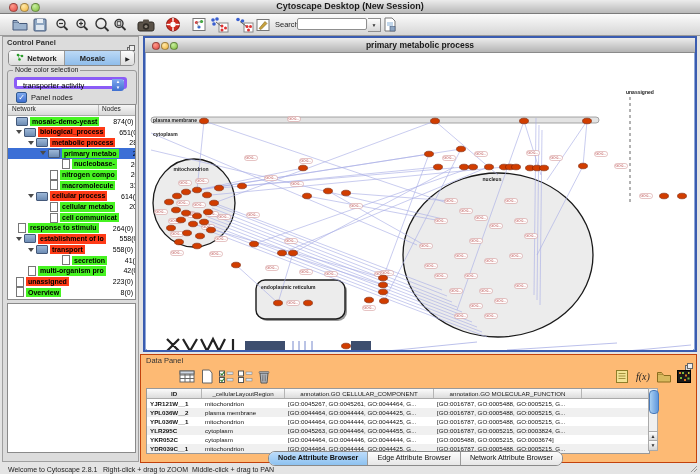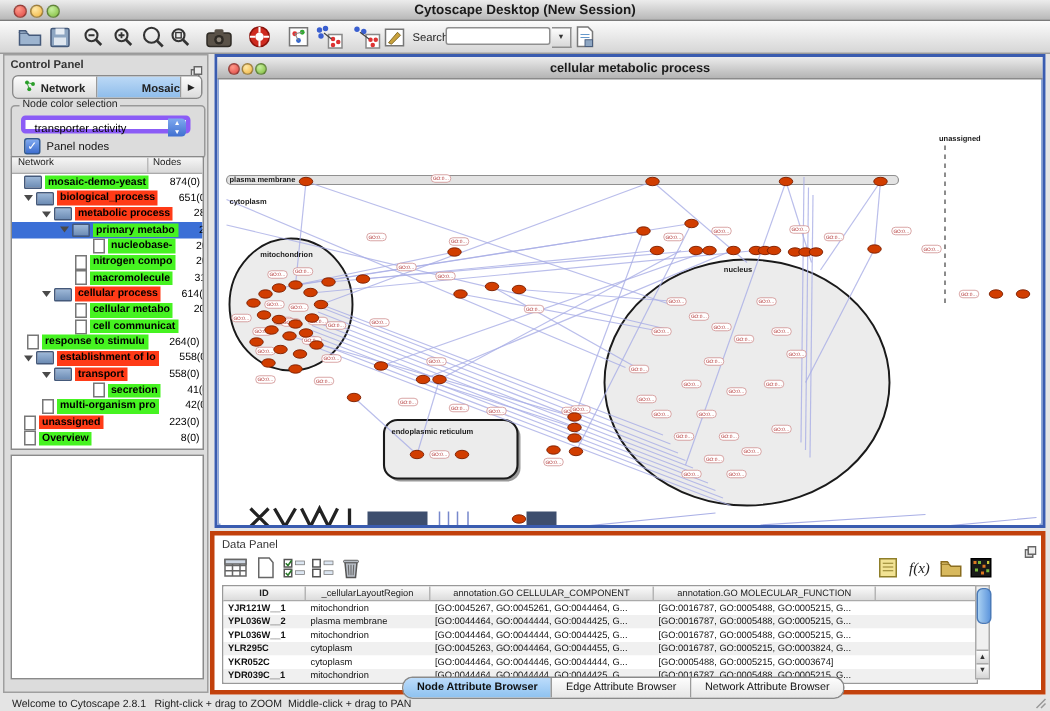--- a/index.html
+++ b/index.html
@@ -22,21 +22,21 @@
   #search-input{position:absolute;left:297px;top:4px;width:70px;height:12px;border:1px solid #8f8f8f;border-radius:2px;
     background:#fff;font-size:7px;padding:0 3px;box-sizing:border-box;}
   #search-drop{position:absolute;left:368px;top:4px;width:12px;height:12px;border:1px solid #8f8f8f;border-left:none;
     background:linear-gradient(#fdfdfd,#d8d8d8);font-size:5px;color:#333;text-align:center;line-height:12px;}
   
   #cp{position:absolute;left:2px;top:36px;width:137px;height:426px;background:#dcdcdc;border:1px solid #9f9f9f;box-sizing:border-box;}
   #cp-title{position:absolute;left:4px;top:1px;font-size:7.5px;font-weight:bold;color:#333;}
   .floatico{position:absolute;right:3px;top:2px;width:8px;height:8px;}
   #cp-tabs{position:absolute;left:5px;top:13px;width:125px;height:14px;display:flex;border:1px solid #8a8a8a;border-radius:4px;overflow:hidden;background:#f3f3f3;}
   .cptab{flex:1;display:flex;align-items:center;justify-content:center;font-size:7.5px;font-weight:bold;color:#222;border-right:1px solid #9a9a9a;background:linear-gradient(#fdfdfd,#dcdcdc);}
-  .cptab.sel{background:linear-gradient(#bcd9f6,#8fbdeb);justify-content:flex-end;}
+  .cptab.sel{background:linear-gradient(#bcd9f6,#8fbdeb);}
   #cptab-arrow{flex:0 0 13px;display:flex;align-items:center;justify-content:center;font-size:6px;color:#222;background:linear-gradient(#fdfdfd,#dcdcdc);}
   #cp-group{position:absolute;left:4px;top:33px;width:128px;height:34px;border:1px solid #999;border-radius:3px;}
   #cp-group-label{position:absolute;left:5px;top:-5px;background:#dcdcdc;padding:0 2px;font-size:7px;color:#222;}
   #cp-dropdown{position:absolute;left:6px;top:6px;width:113px;height:12px;background:#fff;border:3px solid #8b5cf6;border-radius:3px;font-size:7.5px;line-height:12px;padding-left:6px;box-sizing:border-box;}
   #cp-dd-btn{position:absolute;right:0;top:-1px;width:12px;height:12px;background:linear-gradient(#7fa9ef,#3f6fd0);border-radius:0 3px 3px 0;
     color:#fff;font-size:4.5px;line-height:6px;text-align:center;}
   #cp-check-row{position:absolute;left:8px;top:21px;display:flex;align-items:center;}
   #cp-checkbox{width:9px;height:9px;background:linear-gradient(#7fa9ef,#3f6fd0);border:1px solid #31598f;border-radius:2px;color:#fff;font-size:8px;line-height:9px;text-align:center;}
   #cp-check-label{font-size:7.5px;color:#111;margin-left:4px;}
   #tree{position:absolute;left:4px;top:67px;width:129px;height:196px;background:#fff;border:1px solid #8a8a8a;box-sizing:border-box;overflow:hidden;}
@@ -56,24 +56,24 @@
   #birdseye{position:absolute;left:4px;top:266px;width:129px;height:150px;background:#fff;border:1px solid #8a8a8a;box-sizing:border-box;}
   
   #netwin{position:absolute;left:143px;top:36px;width:554px;height:316px;border:2px solid #3a5cb0;box-sizing:border-box;background:#fff;box-shadow:inset 0 0 0 1px #8fa8d8;}
   #net-titlebar{position:relative;height:14px;background:linear-gradient(#ececec,#b4b4b4);border-bottom:1px solid #8a8a8a;}
   .mini-light{position:absolute;top:4px;width:6px;height:6px;border-radius:50%;border:0.5px solid rgba(0,0,0,.35);}
   #net-title{position:absolute;width:100%;text-align:center;font-size:8.5px;font-weight:bold;color:#1a1a1a;line-height:14px;}
   #canvas{position:absolute;left:2px;top:17px;width:546px;height:295px;background:#fff;overflow:hidden;}
   #graph-svg{position:absolute;left:0;top:0;width:546px;height:295px;}
   .rlabel{font-size:5px;font-weight:bold;fill:#1a1a1a;}
   
-  #dp{position:absolute;left:140px;top:354px;width:557px;height:109px;background:#ffffff;border:3px solid #c2410c;box-sizing:border-box;}
+  #dp{position:absolute;left:140px;top:354px;width:557px;height:109px;background:#fdba74;border:1px solid #c2410c;box-sizing:border-box;}
   #dp-title{position:absolute;left:5px;top:1px;font-size:7.5px;color:#333;}
   #dp-toolbar{position:absolute;left:0;top:12px;width:100%;height:20px;}
-  .dpi{position:absolute;top:2px;width:16px;height:15px;}
+  .dpi{position:absolute;top:2px;width:16px;height:15px;margin-left:32px;}
   .dpi svg{width:100%;height:100%;}
   #dp-table{position:absolute;left:5px;top:33px;width:502px;border:1px solid #999;background:#fff;}
   #dp-head{display:flex;height:9px;background:linear-gradient(#fbfbfb,#dcdcdc);border-bottom:1px solid #aaa;font-size:6.2px;color:#222;}
   #dp-head div{border-right:1px solid #b5b5b5;text-align:center;overflow:hidden;white-space:nowrap;box-sizing:border-box;line-height:9px;}
   .dprow{display:flex;height:9px;font-size:6.2px;color:#111;background:#fff;}
   .dprow.alt{background:#f0f0f0;}
   .dpcell{overflow:hidden;white-space:nowrap;box-sizing:border-box;padding-left:3px;line-height:9px;}
   .c0{width:55px;font-weight:bold;}
   .c1{width:83px;}
   .c2{width:149px;}
@@ -324,21 +324,21 @@
         </div>
     </div>
     <div id="birdseye"></div>
   </div>
 
   <div id="netwin">
     <div id="net-titlebar">
       <span class="mini-light" style="left:7px;background:radial-gradient(circle at 35% 30%,#ff9a8a,#df4744);"></span>
       <span class="mini-light" style="left:16px;background:radial-gradient(circle at 35% 30%,#ffe9a8,#f0b33d);"></span>
       <span class="mini-light" style="left:25px;background:radial-gradient(circle at 35% 30%,#c8f0a0,#7fbb3a);"></span>
-      <div id="net-title">cellular metabolic process</div>
+      <div id="net-title">primary metabolic process</div>
     </div>
     <div id="canvas">
       <svg id="graph-svg" viewBox="0 0 546 295">
 
         <rect x="4" y="62" width="448" height="6" rx="3" fill="#e3e3e3" stroke="#909090" stroke-width="0.8"></rect>
         <ellipse cx="47" cy="148" rx="41" ry="44" fill="#ececec" stroke="#1a1a1a" stroke-width="1.3"></ellipse>
         <ellipse cx="351" cy="200" rx="95" ry="82" fill="#ececec" stroke="#1a1a1a" stroke-width="1.3"></ellipse>
         <rect x="111" y="227" width="89" height="39" rx="9" fill="#9a9a9a"></rect>
         <rect x="109" y="225" width="89" height="39" rx="9" fill="#ececec" stroke="#1a1a1a" stroke-width="1.4"></rect>
         <line x1="483" y1="42" x2="483" y2="148" stroke="#666" stroke-width="1" stroke-dasharray="3,3"></line>

